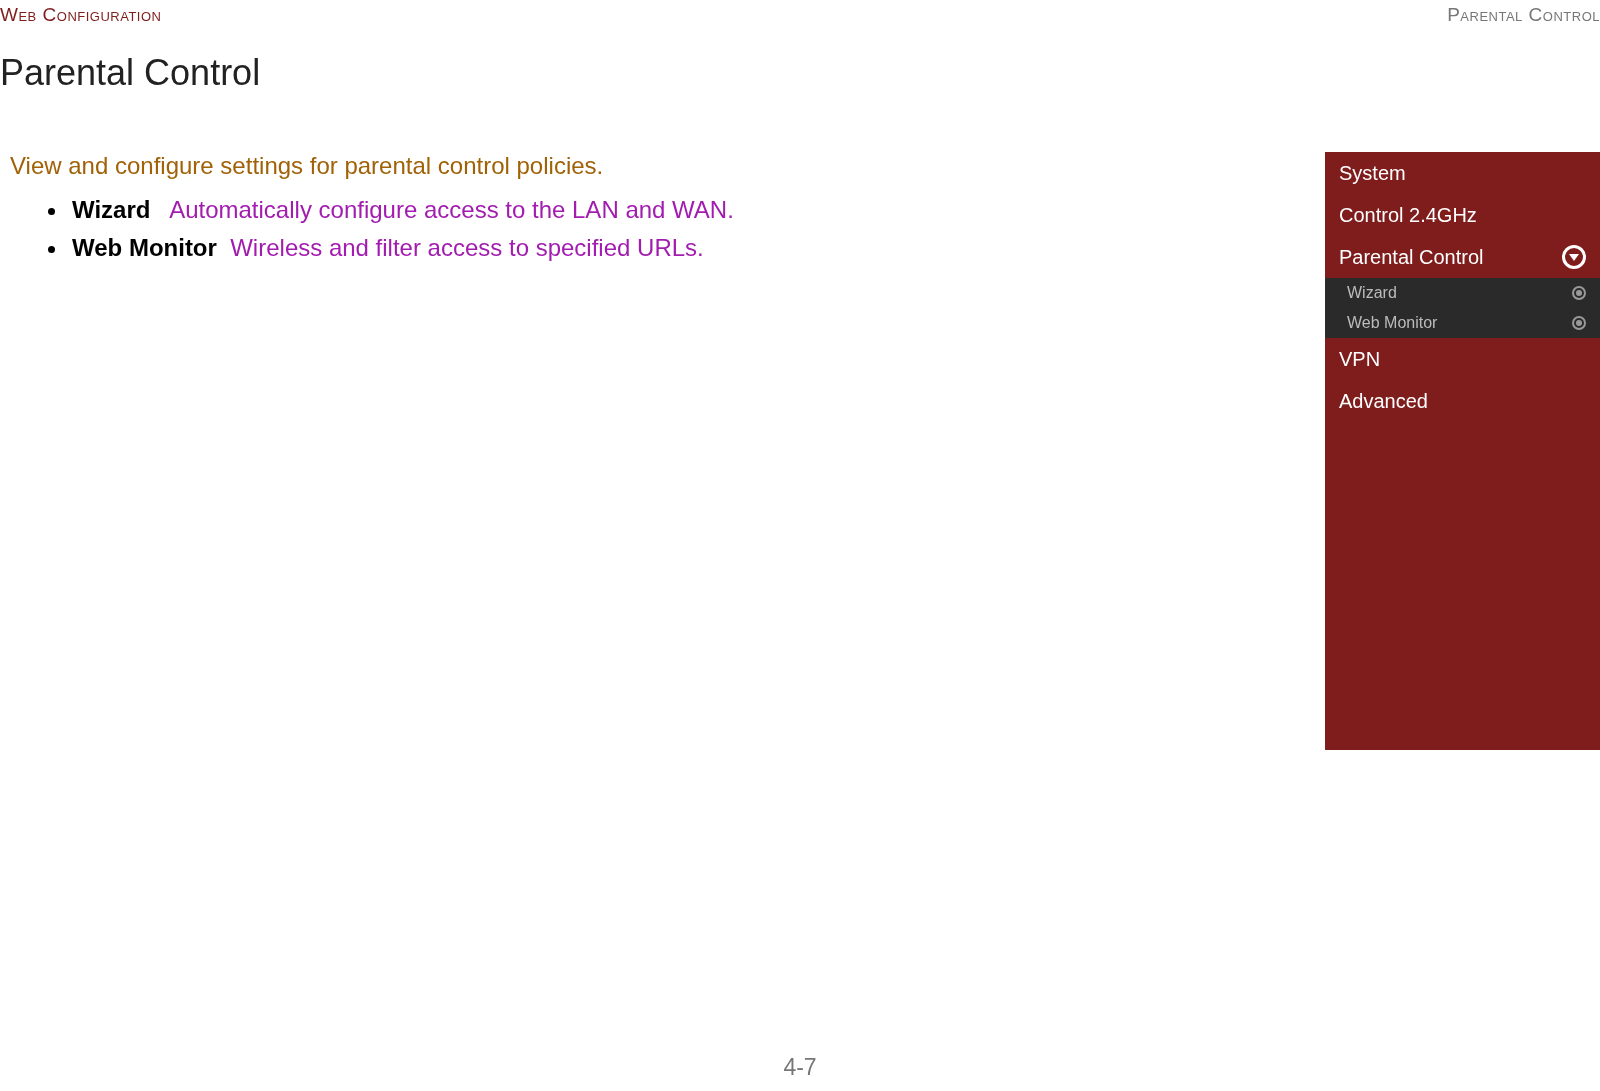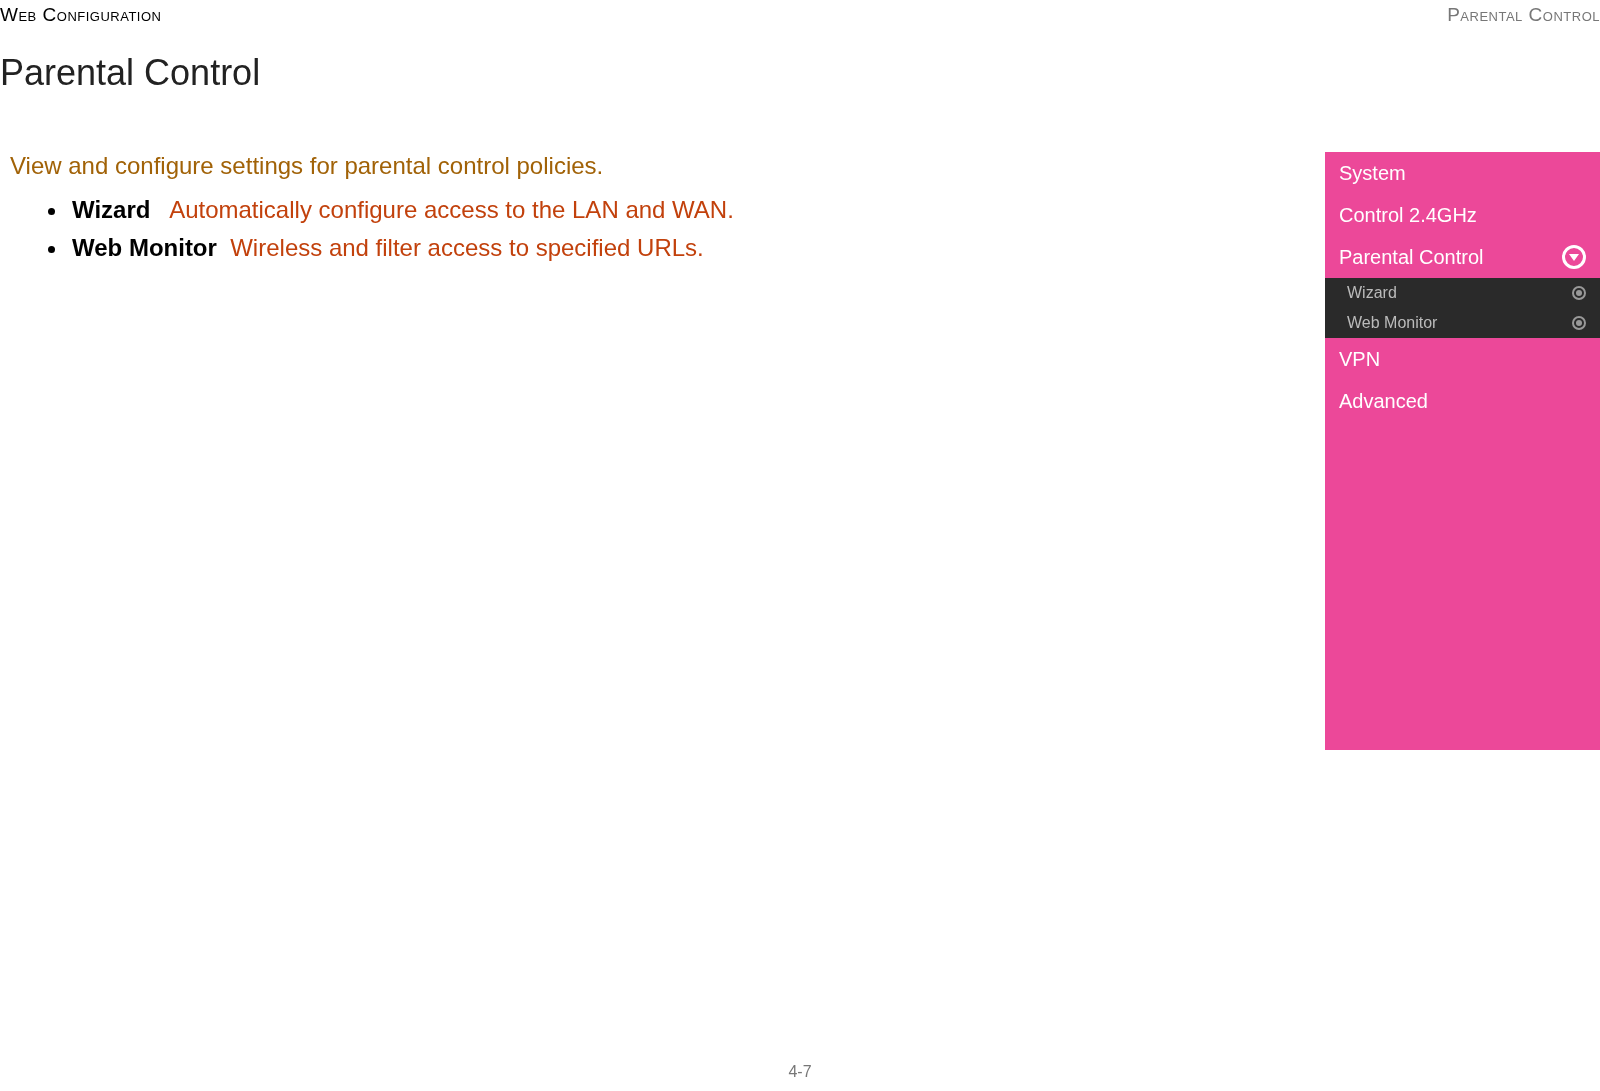--- a/index.html
+++ b/index.html
@@ -12,21 +12,21 @@
     color: #000;
     position: relative;
   }
   .header-left {
     position: absolute;
     top: 4px;
     left: 0;
     font-size: 19px;
     font-variant: small-caps;
     letter-spacing: 0.5px;
-    color: #000000;
+    color: #7f1d1d;
   }
   .header-right {
     position: absolute;
     top: 4px;
     right: 0;
     font-size: 19px;
     font-variant: small-caps;
     letter-spacing: 0.5px;
     color: #777;
   }
@@ -67,29 +67,29 @@
     width: 7px;
     height: 7px;
     border-radius: 50%;
     background: #000;
   }
   .feature-name {
     font-weight: 700;
     color: #000;
   }
   .feature-desc {
-    color: #c2410c;
+    color: #a21caf;
   }
   .sidebar {
     position: absolute;
     top: 152px;
     right: 0;
     width: 275px;
     height: 598px;
-    background: #ec4899;
+    background: #7f1d1d;
     color: #fff;
     font-family: Arial, Helvetica, sans-serif;
     overflow: hidden;
   }
   .nav-item {
     display: flex;
     align-items: center;
     justify-content: space-between;
     padding: 0 14px;
     height: 42px;
@@ -147,21 +147,21 @@
     width: 6px;
     height: 6px;
     background: #999;
     border-radius: 50%;
   }
   .page-number {
     position: absolute;
     bottom: 10px;
     left: 50%;
     transform: translateX(-50%);
-    font-size: 16px;
+    font-size: 23px;
     color: #777;
   }
 </style>
 </head>
 <body>
 
 <div class="header-left">Web Configuration</div>
 <div class="header-right">Parental Control</div>
 
 <div class="page-title">Parental Control</div>

